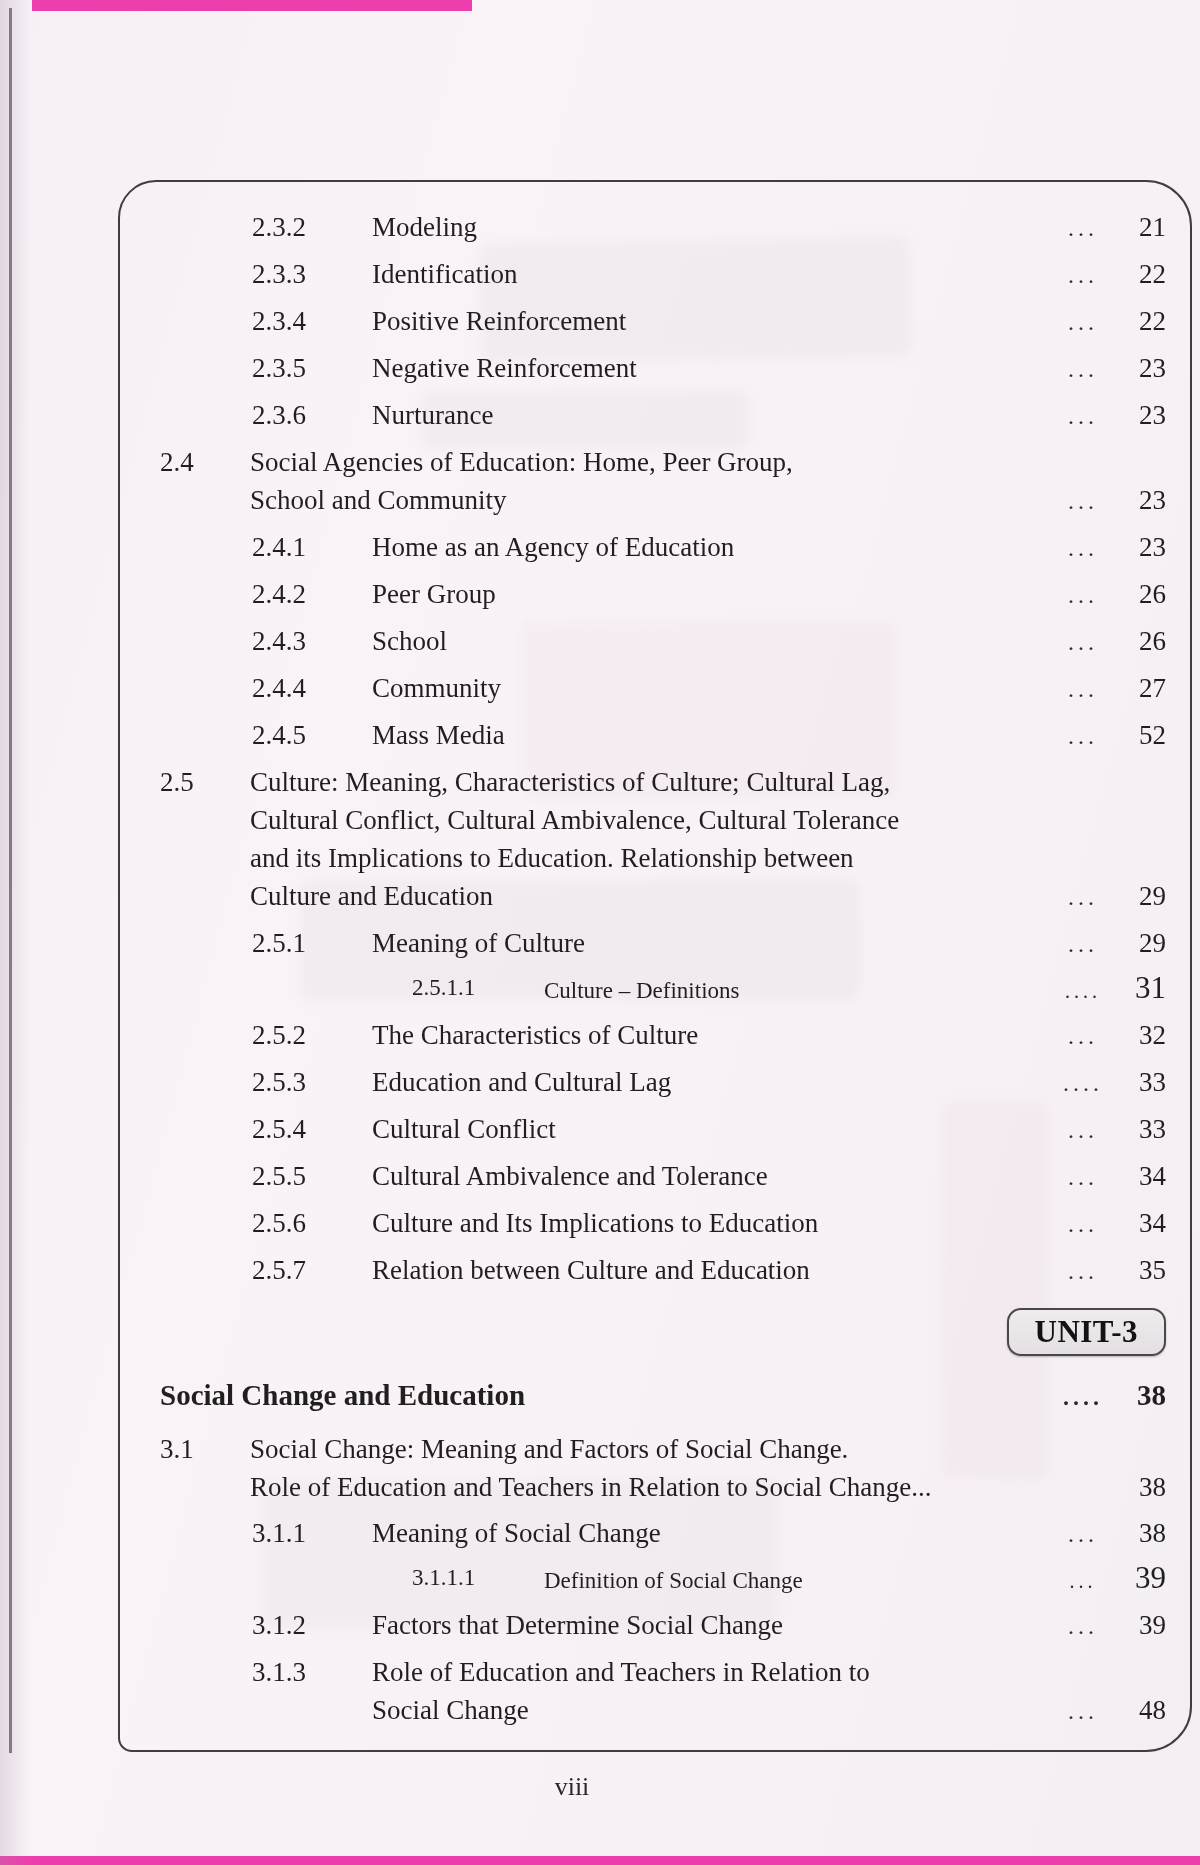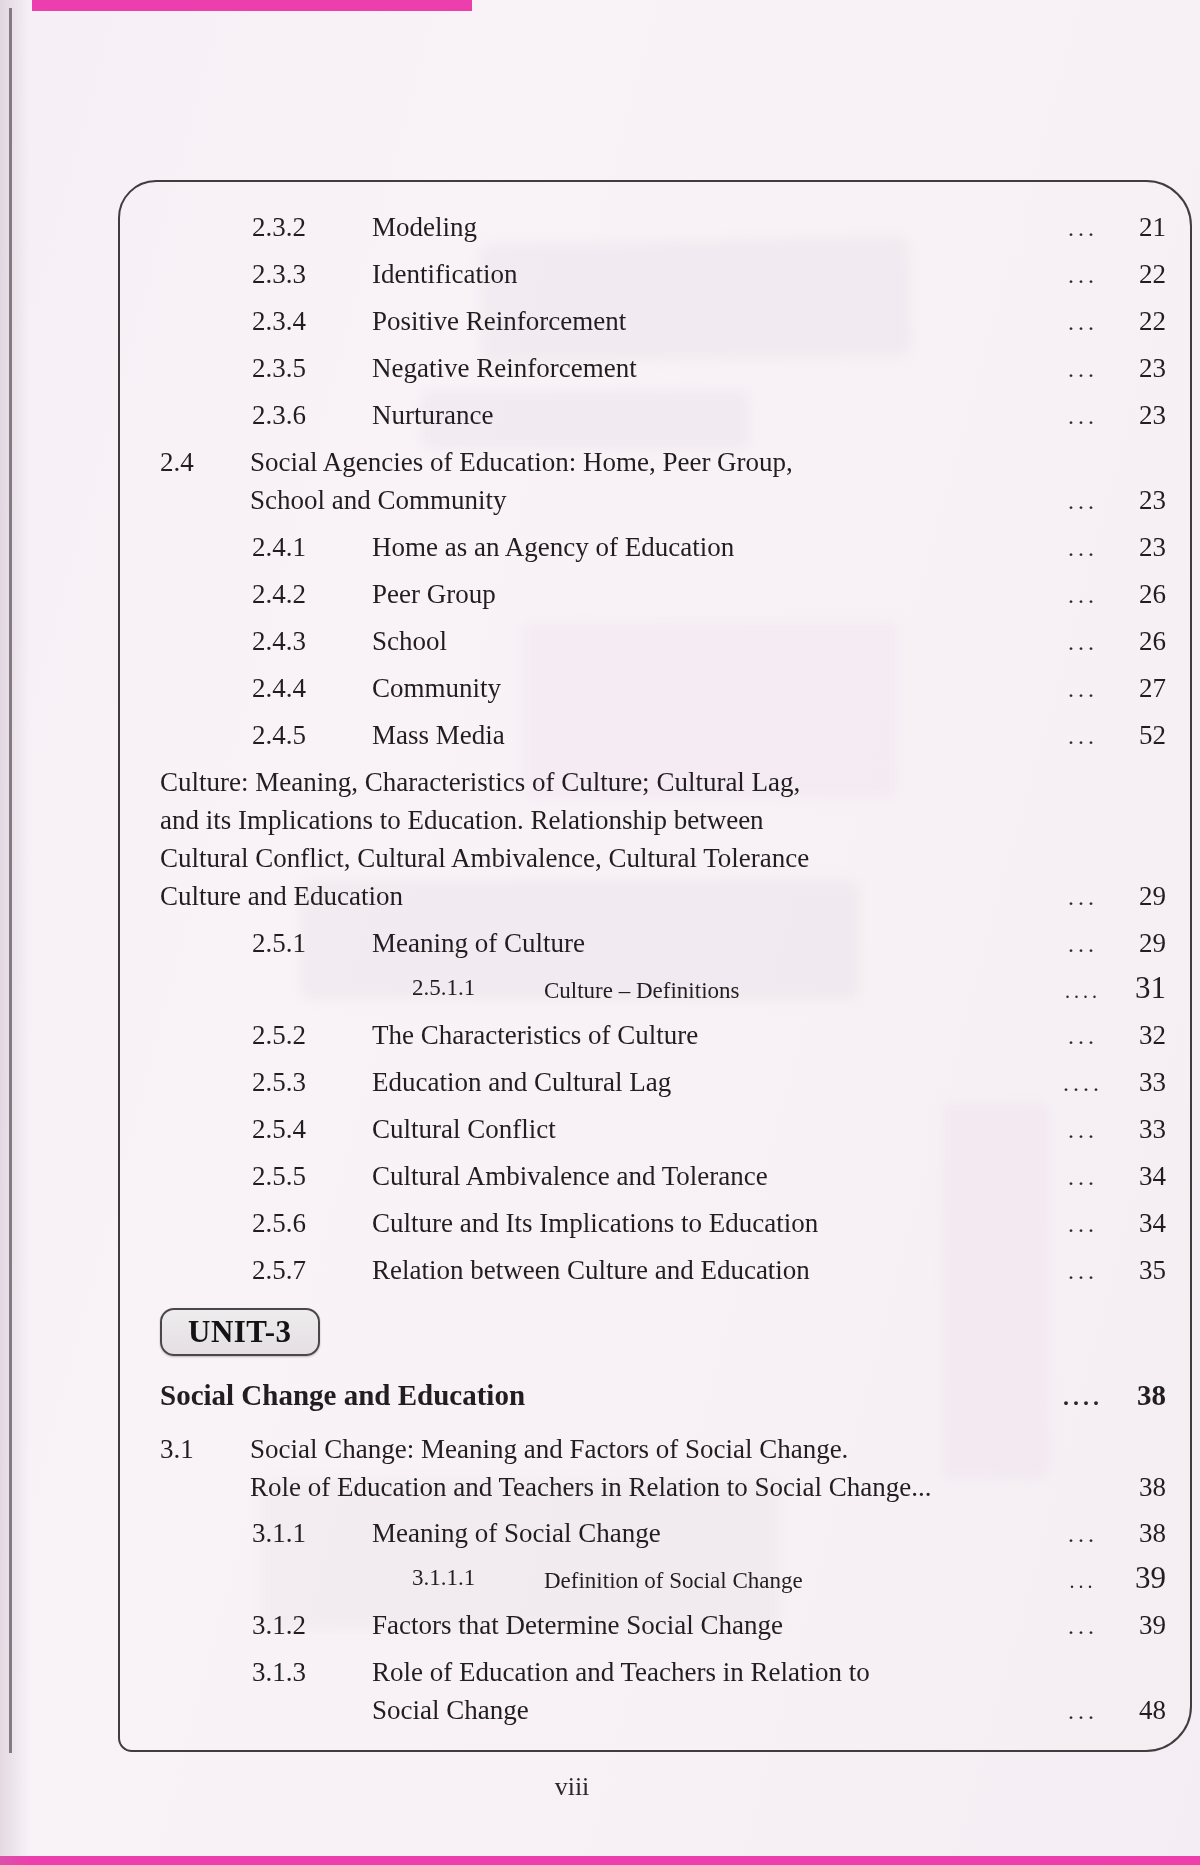--- a/index.html
+++ b/index.html
@@ -38,21 +38,21 @@
   .pg{flex:none;width:54px;text-align:right;}
   .l1 .num{width:90px;}
   .l2{padding-left:92px;}
   .l2 .num{width:120px;}
   .l3{padding-left:252px;font-size:23px;line-height:34px;}
   .l3 .num{width:132px;}
   .l3 .dots{font-size:20px;}
   .l3 .pg{font-size:31px;}
   .l0{font-weight:bold;font-size:29px;margin:4px 0 14px;}
   .l0 .dots{font-weight:bold;}
-  .badge-wrap{text-align:left;margin:18px 0 20px;}
+  .badge-wrap{text-align:right;margin:18px 0 20px;}
   .unit-badge{
     display:inline-block;padding:4px 26px;border:2px solid #4a4649;border-radius:14px;
     background:linear-gradient(180deg,#efecee,#e3dfe2);
     font-weight:bold;font-size:31px;letter-spacing:.5px;color:#141214;
     box-shadow:0 1px 2px rgba(0,0,0,.25);
   }
   .footer{
     position:absolute;left:0;top:1772px;width:100%;text-align:center;
     font-size:26px;color:#2a272a;transform:translateX(-28px);
   }
@@ -192,31 +192,32 @@
         <div class="body">
           <div class="line">
             <span class="txt">Mass Media</span>
             <span class="fill"></span>
             <span class="dots">...</span>
             <span class="pg">52</span>
           </div>
         </div>
       </div>
       <div class="entry l1">
+        <span class="num">2.5</span>
         <div class="body">
           <div class="line">
             <span class="txt">Culture: Meaning, Characteristics of Culture; Cultural Lag,</span>
             <span class="fill"></span>
           </div>
           <div class="line">
+            <span class="txt">Cultural Conflict, Cultural Ambivalence, Cultural Tolerance</span>
+            <span class="fill"></span>
+          </div>
+          <div class="line">
             <span class="txt">and its Implications to Education. Relationship between</span>
-            <span class="fill"></span>
-          </div>
-          <div class="line">
-            <span class="txt">Cultural Conflict, Cultural Ambivalence, Cultural Tolerance</span>
             <span class="fill"></span>
           </div>
           <div class="line">
             <span class="txt">Culture and Education</span>
             <span class="fill"></span>
             <span class="dots">...</span>
             <span class="pg">29</span>
           </div>
         </div>
       </div>

